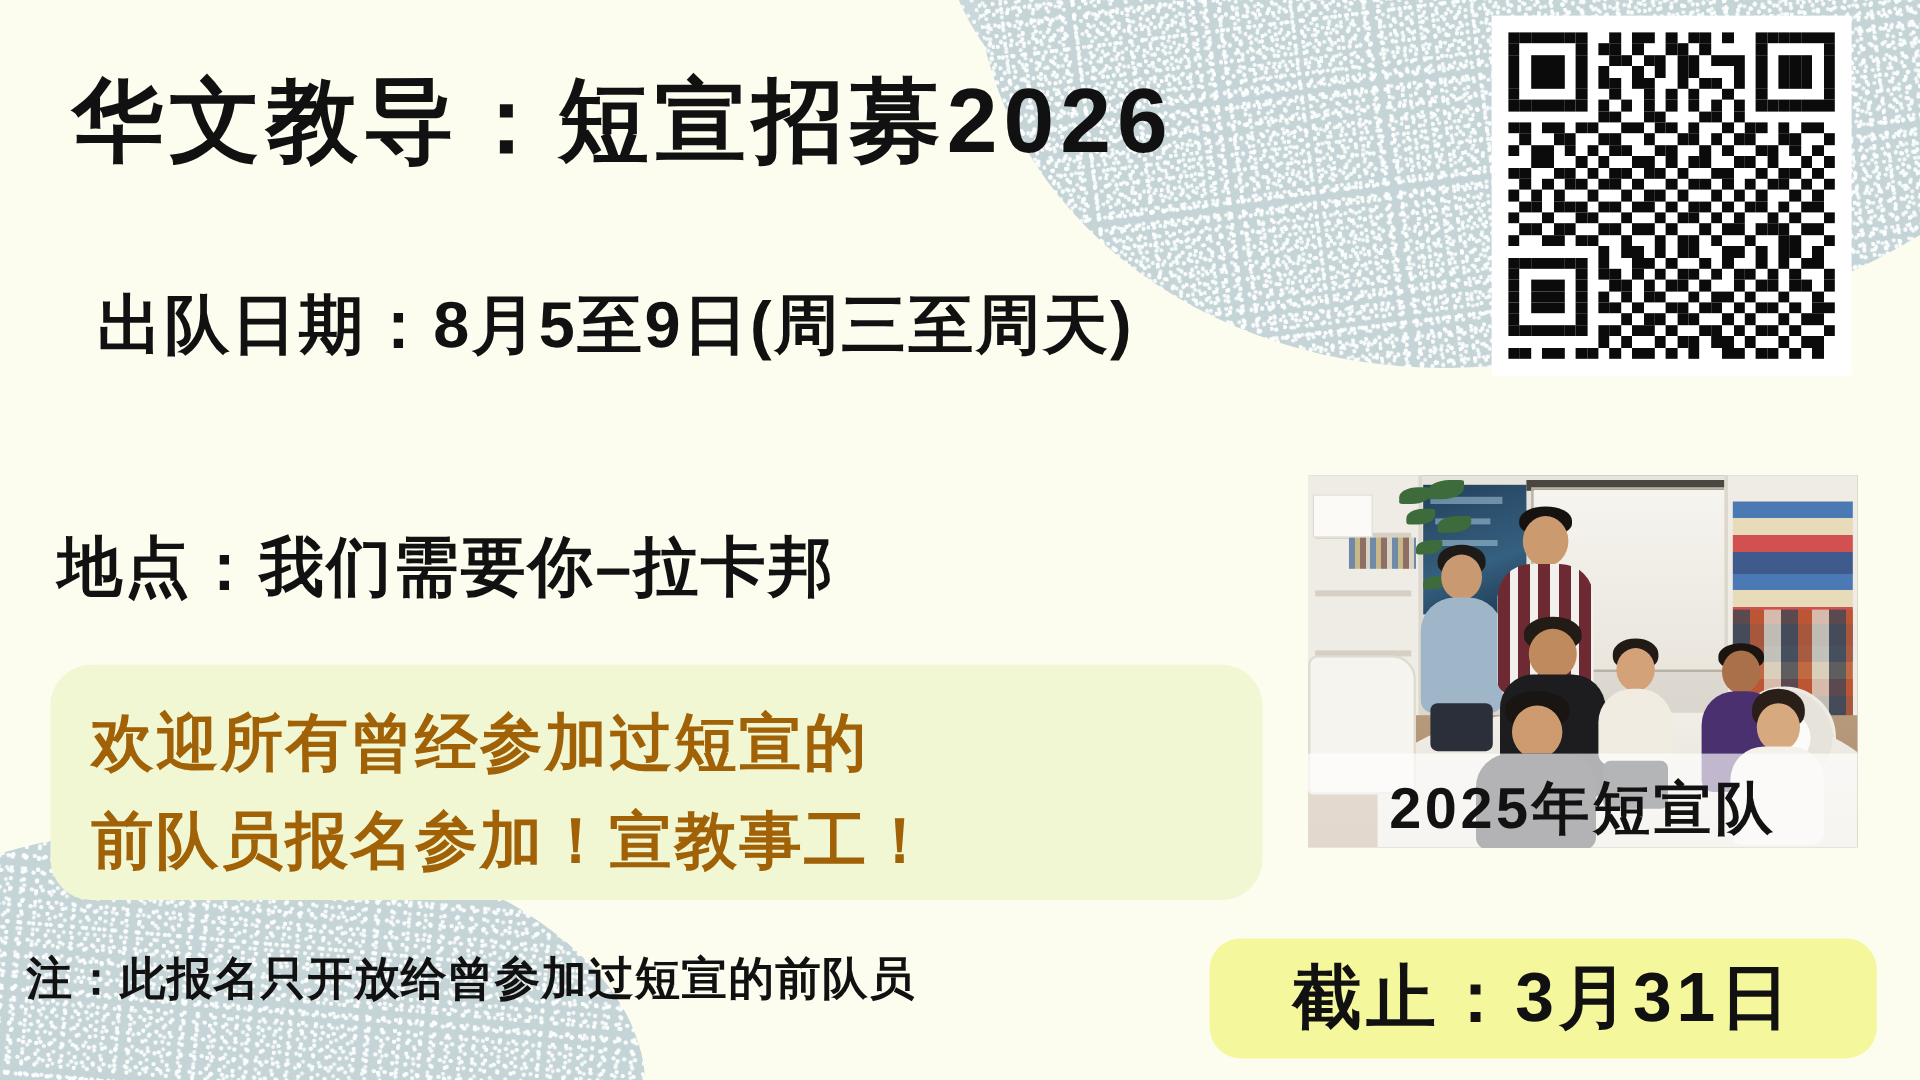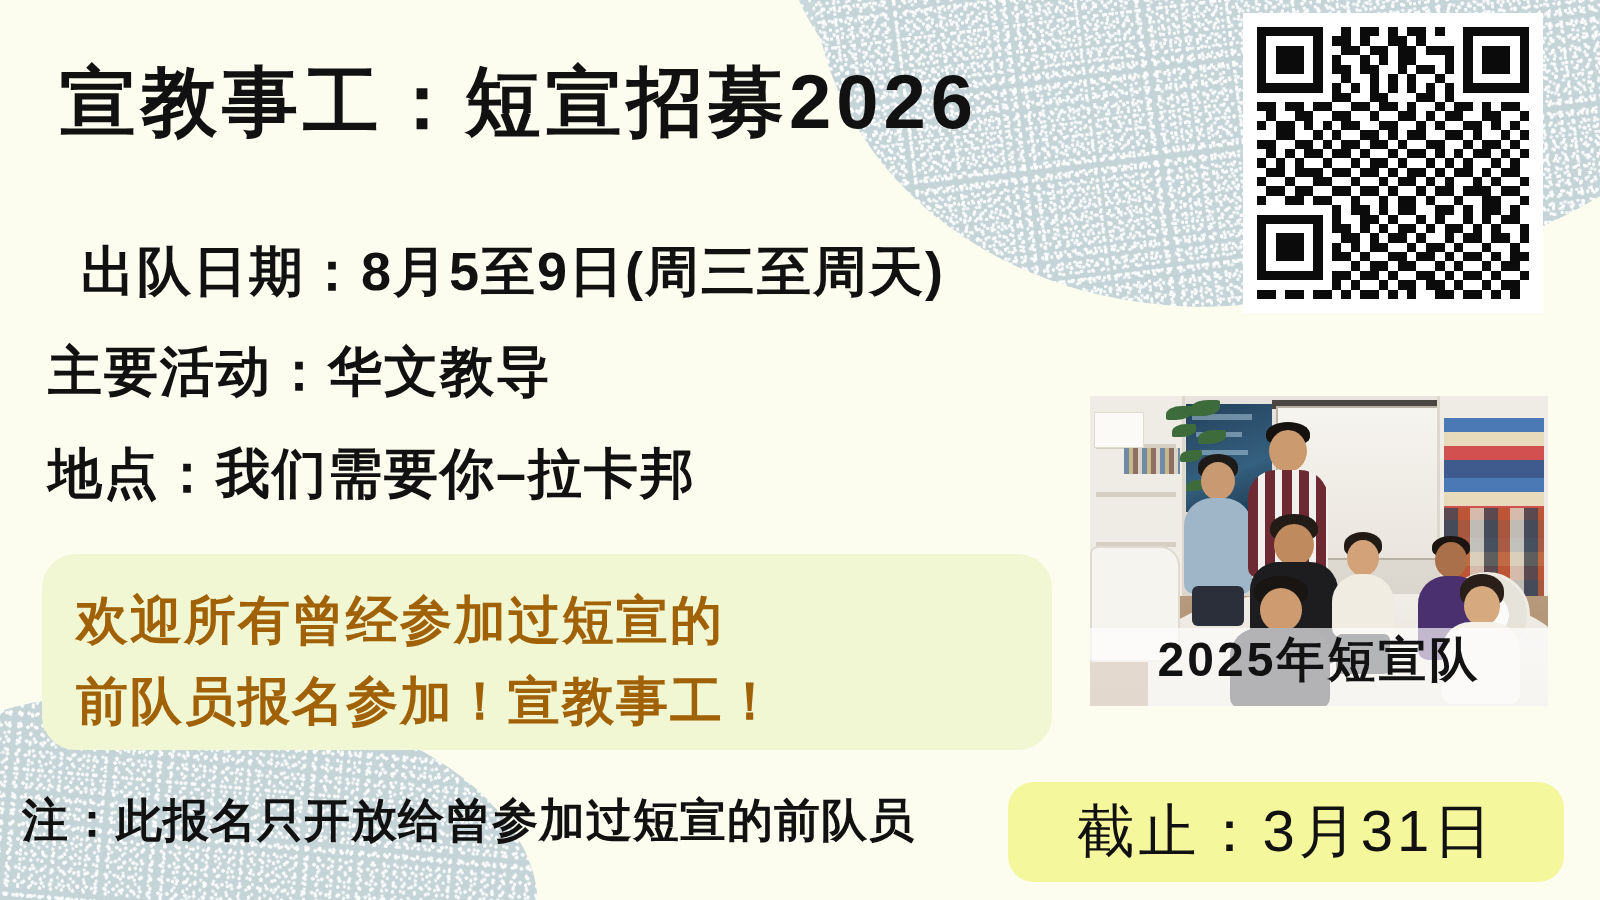--- a/index.html
+++ b/index.html
@@ -138,42 +138,42 @@
     color: #a16207;
     letter-spacing: 2px;
     line-height: 1.55;
     white-space: nowrap;
   }
 
   .footnote {
     position: absolute;
     left: 22px;
     top: 790px;
-    font-size: 46px;
+    font-size: 38px;
     font-weight: 600;
     color: #111111;
     letter-spacing: 1px;
     white-space: nowrap;
   }
 
   .deadline-badge {
     position: absolute;
     left: 1008px;
     top: 782px;
     width: 556px;
     height: 100px;
     background: #f5f79c;
     border-radius: 26px;
     display: flex;
     align-items: center;
     justify-content: center;
   }
   .deadline-text {
     font-size: 58px;
-    font-weight: 400;
+    font-weight: 700;
     color: #111111;
     letter-spacing: 4px;
     white-space: nowrap;
   }
 
   
   .qr-panel {
     position: absolute;
     left: 1243px;
     top: 13px;
@@ -236,21 +236,21 @@
   .person .hair { position:absolute; border-radius:50% 50% 40% 40%; }
 
   .caption-band {
     position: absolute;
     left: 0;
     bottom: 0;
     width: 100%;
     height: 78px;
     background: rgba(255,255,255,.66);
     display: flex;
-    align-items: flex-start;
+    align-items: flex-end;
     justify-content: center;
     z-index: 3;
   }
   .caption-text {
     font-size: 48px;
     font-weight: 700;
     color: #121212;
     letter-spacing: 3px;
     white-space: nowrap;
   }
@@ -260,24 +260,23 @@
 
 <div id="poster">
 
   <div class="blob blob-top-2"></div>
   <div class="blob blob-top"></div>
   <div class="blob blob-bottom-2"></div>
   <div class="blob blob-bottom"></div>
 
   <div class="content">
 
-    <div class="poster-title">宣教事工：短宣招募2026</div>
+    <div class="poster-title">华文教导：短宣招募2026</div>
 
     <div class="info-line l1">出队日期：8月5至9日(周三至周天)</div>
-    <div class="info-line l2">主要活动：华文教导</div>
     <div class="info-line l3">地点：我们需要你–拉卡邦</div>
 
     <div class="highlight-box">
       <div class="highlight-line">欢迎所有曾经参加过短宣的</div>
       <div class="highlight-line">前队员报名参加！宣教事工！</div>
     </div>
 
     <div class="footnote">注：此报名只开放给曾参加过短宣的前队员</div>
 
     <div class="deadline-badge">

